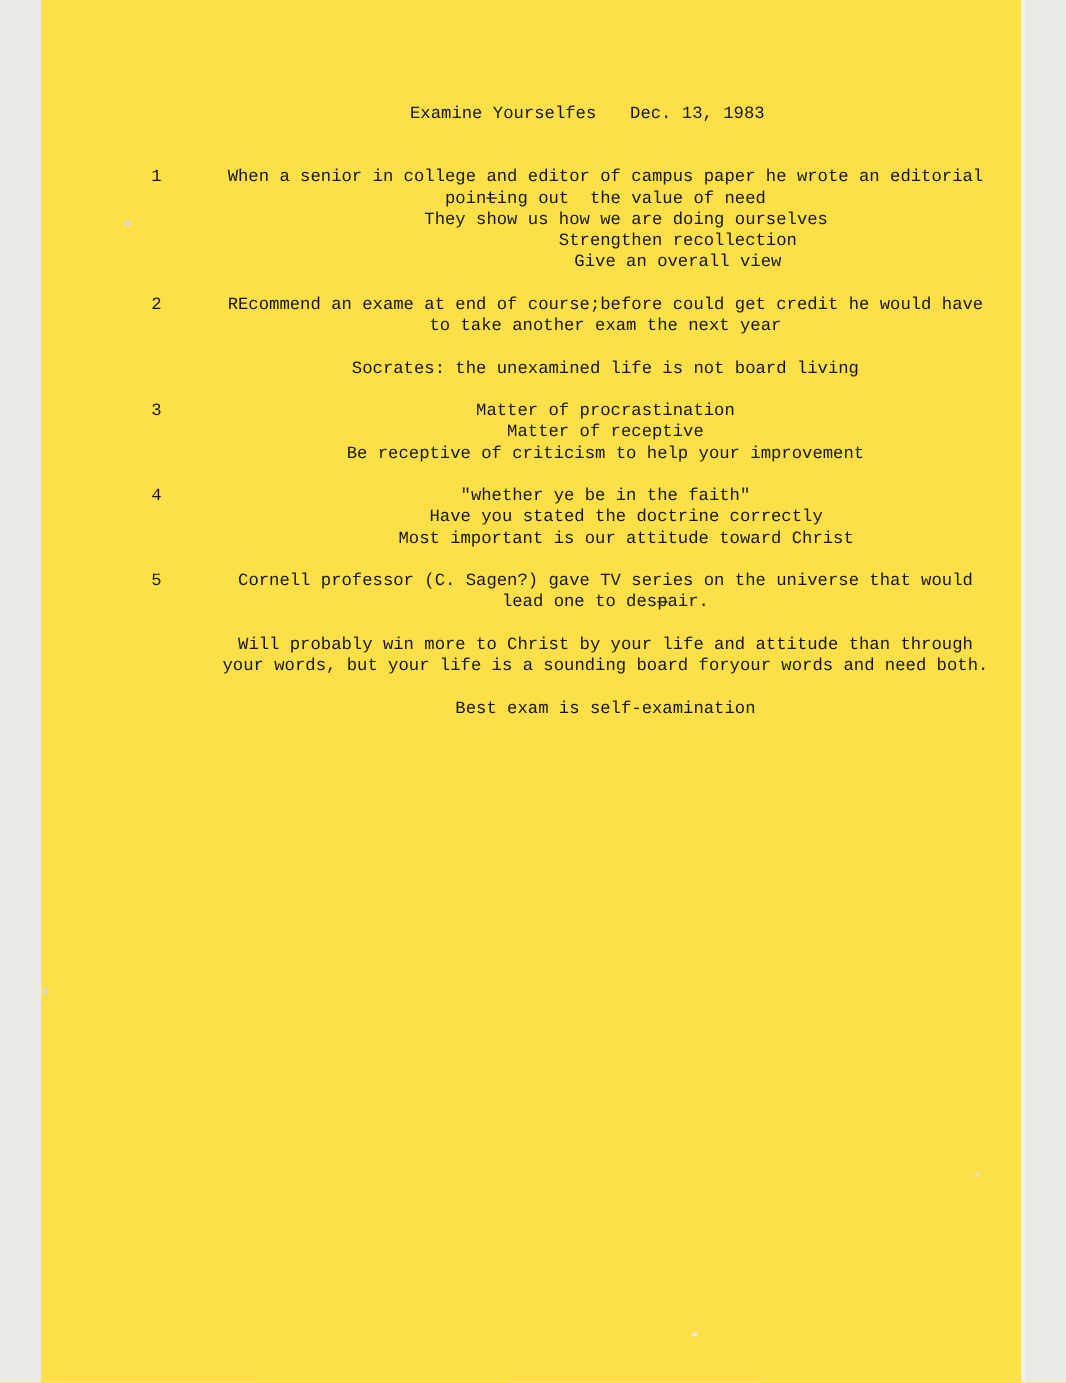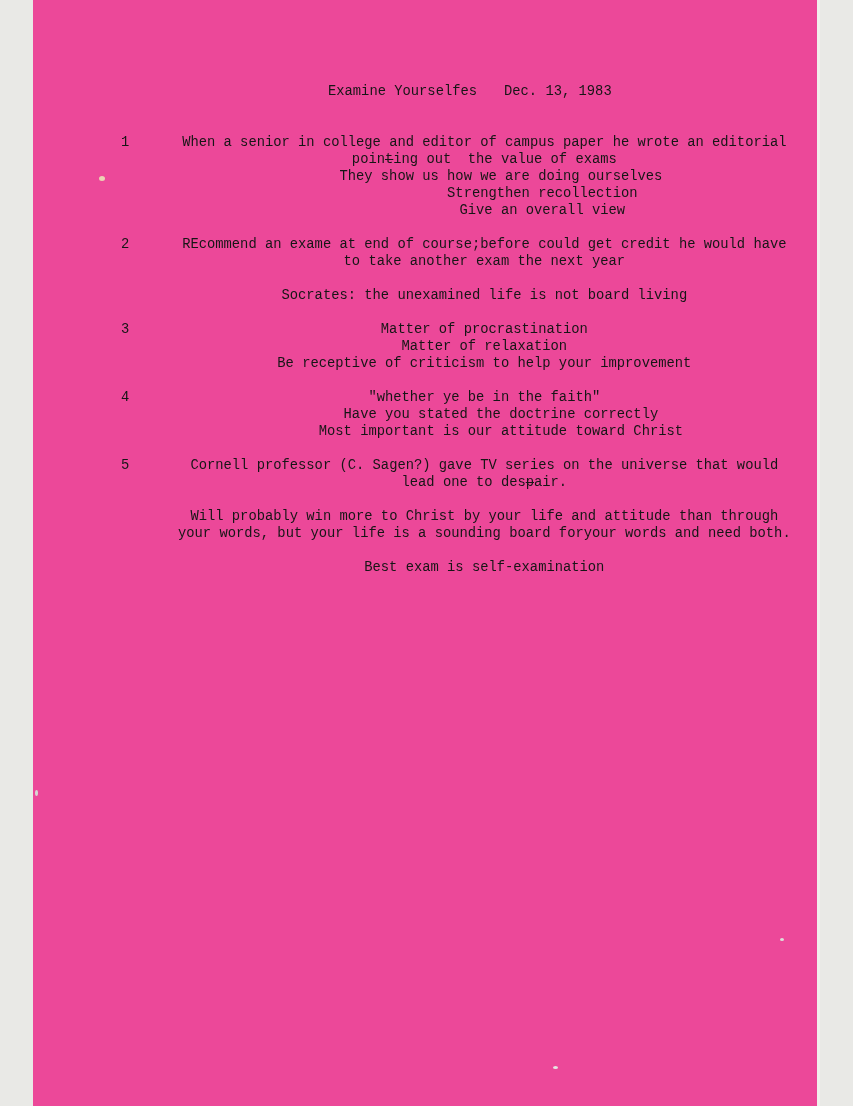--- a/index.html
+++ b/index.html
@@ -2,21 +2,21 @@
 <html><head>
 <meta charset="utf-8">
 <style>
   html, body { margin: 0; padding: 0; }
   body { background: #e9e9e6; font-family: "Liberation Mono", "DejaVu Sans Mono", monospace; }
   .page {
     position: relative;
     width: 787px;
     height: 1106px;
     margin: 0 auto;
-    background: #ec4899;
+    background: #fde047;
     overflow: hidden;
     color: #161616;
   }
   .page::after {            
     content: "";
     position: absolute;
     top: 0; right: 0;
     width: 3px; height: 100%;
     background: #f0f0ec;
   }
@@ -51,42 +51,42 @@
 <div class="page">
 
   <div class="doc">
 
     <div class="title-line"><span>Examine Yourselfes</span><span class="date">Dec. 13, 1983</span></div>
 
     <div class="section">
       <div class="num">1</div>
       <div class="body">
         <div class="line">When a senior in college and editor of campus paper he wrote an editorial</div>
-        <div class="line"><span>poin</span><span class="strike">t</span><span>ing out  the value of exams</span></div>
+        <div class="line"><span>poin</span><span class="strike">t</span><span>ing out  the value of need</span></div>
         <div class="line">    They show us how we are doing ourselves</div>
         <div class="line">              Strengthen recollection</div>
         <div class="line">              Give an overall view</div>
       </div>
     </div>
 
     <div class="section">
       <div class="num">2</div>
       <div class="body">
         <div class="line">REcommend an exame at end of course;before could get credit he would have</div>
         <div class="line">to take another exam the next year</div>
         <div class="line"></div>
         <div class="line">Socrates: the unexamined life is not board living</div>
       </div>
     </div>
 
     <div class="section">
       <div class="num">3</div>
       <div class="body">
         <div class="line">Matter of procrastination</div>
-        <div class="line">Matter of relaxation</div>
+        <div class="line">Matter of receptive</div>
         <div class="line">Be receptive of criticism to help your improvement</div>
       </div>
     </div>
 
     <div class="section">
       <div class="num">4</div>
       <div class="body">
         <div class="line">"whether ye be in the faith"</div>
         <div class="line">    Have you stated the doctrine correctly</div>
         <div class="line">    Most important is our attitude toward Christ</div>

